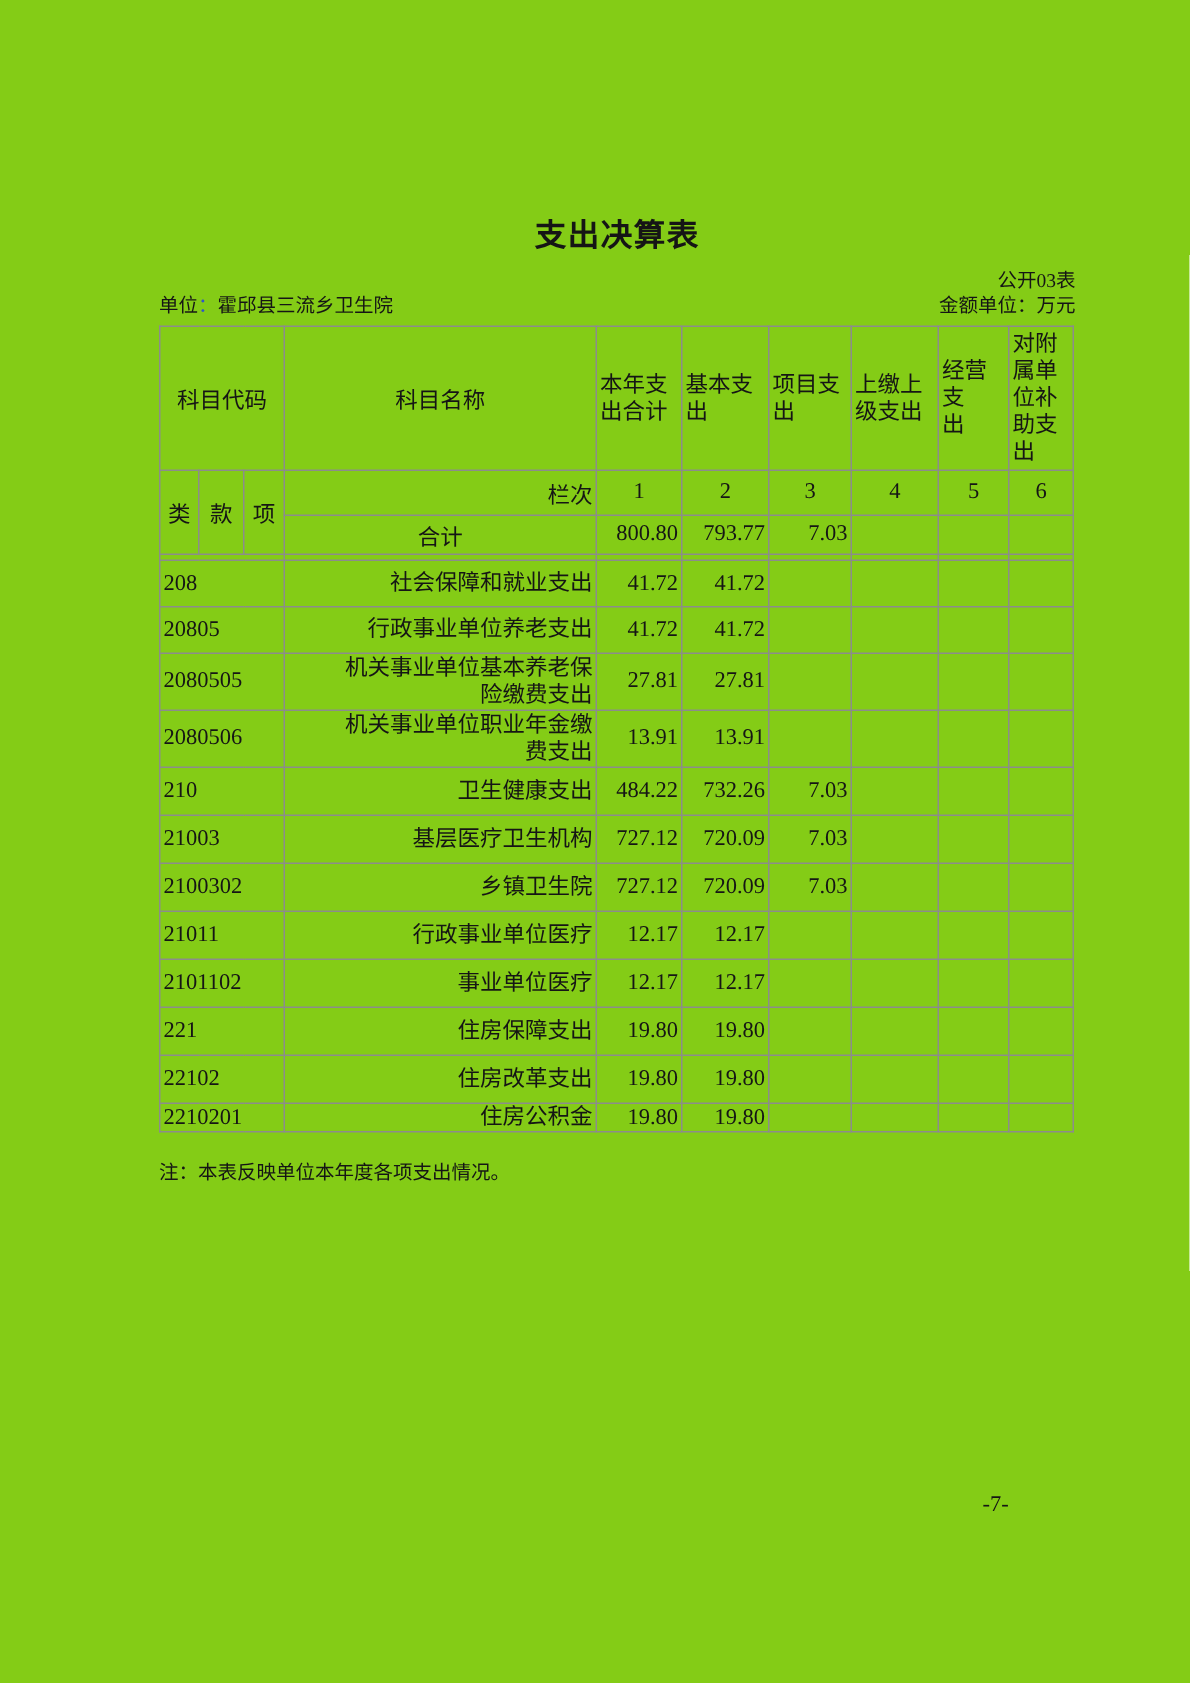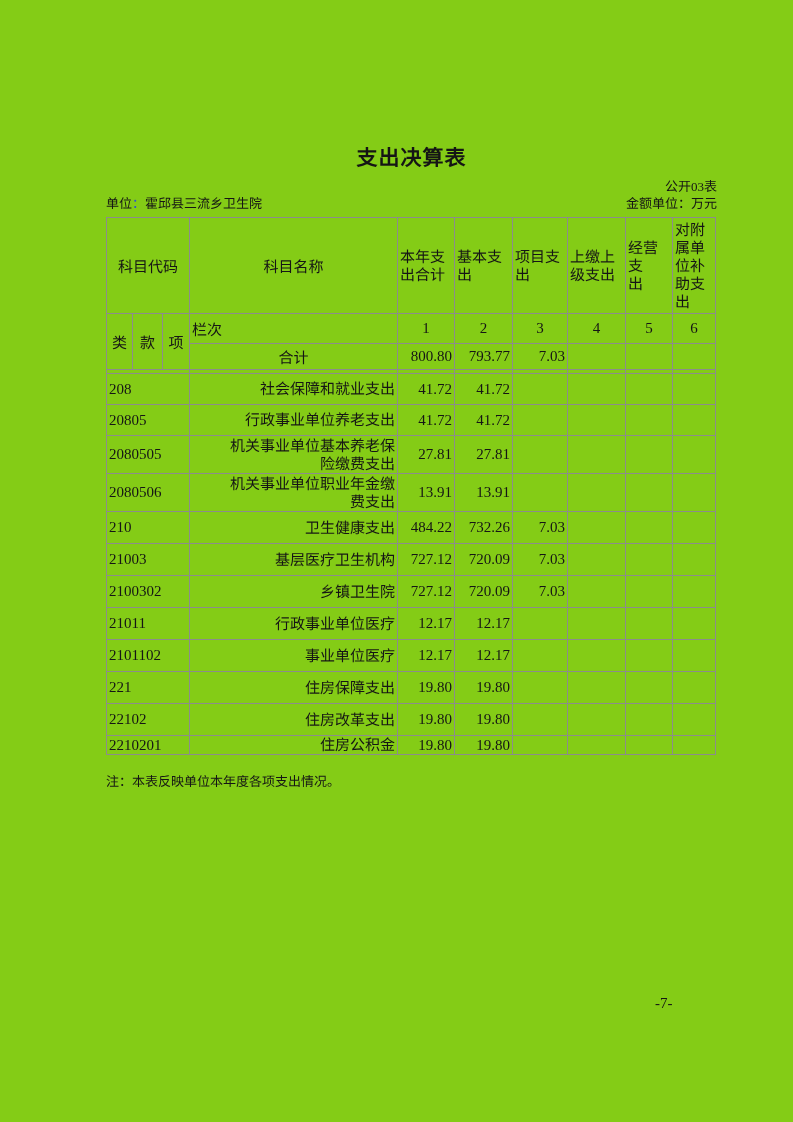--- a/index.html
+++ b/index.html
@@ -49,21 +49,21 @@
     overflow:hidden;
   }
   td.hdr{text-align:center;}
   td.metric{
     text-align:left;
     white-space:pre-line;
     line-height:18px;
     padding:2px 1px;
   }
   td.sub{text-align:center;}
-  td.lanci{text-align:left;}
+  td.lanci{text-align:right;}
   td.colnum{text-align:center;}
   td.code{text-align:left;padding-left:3px;}
   td.name{
     text-align:right;
     padding:1px 4px 1px 4px;
     line-height:18px;
   }
   td.name.indent{text-indent:2em;}
   td.num{text-align:right;padding-right:2px;}
   td.totlabel{text-align:center;}

